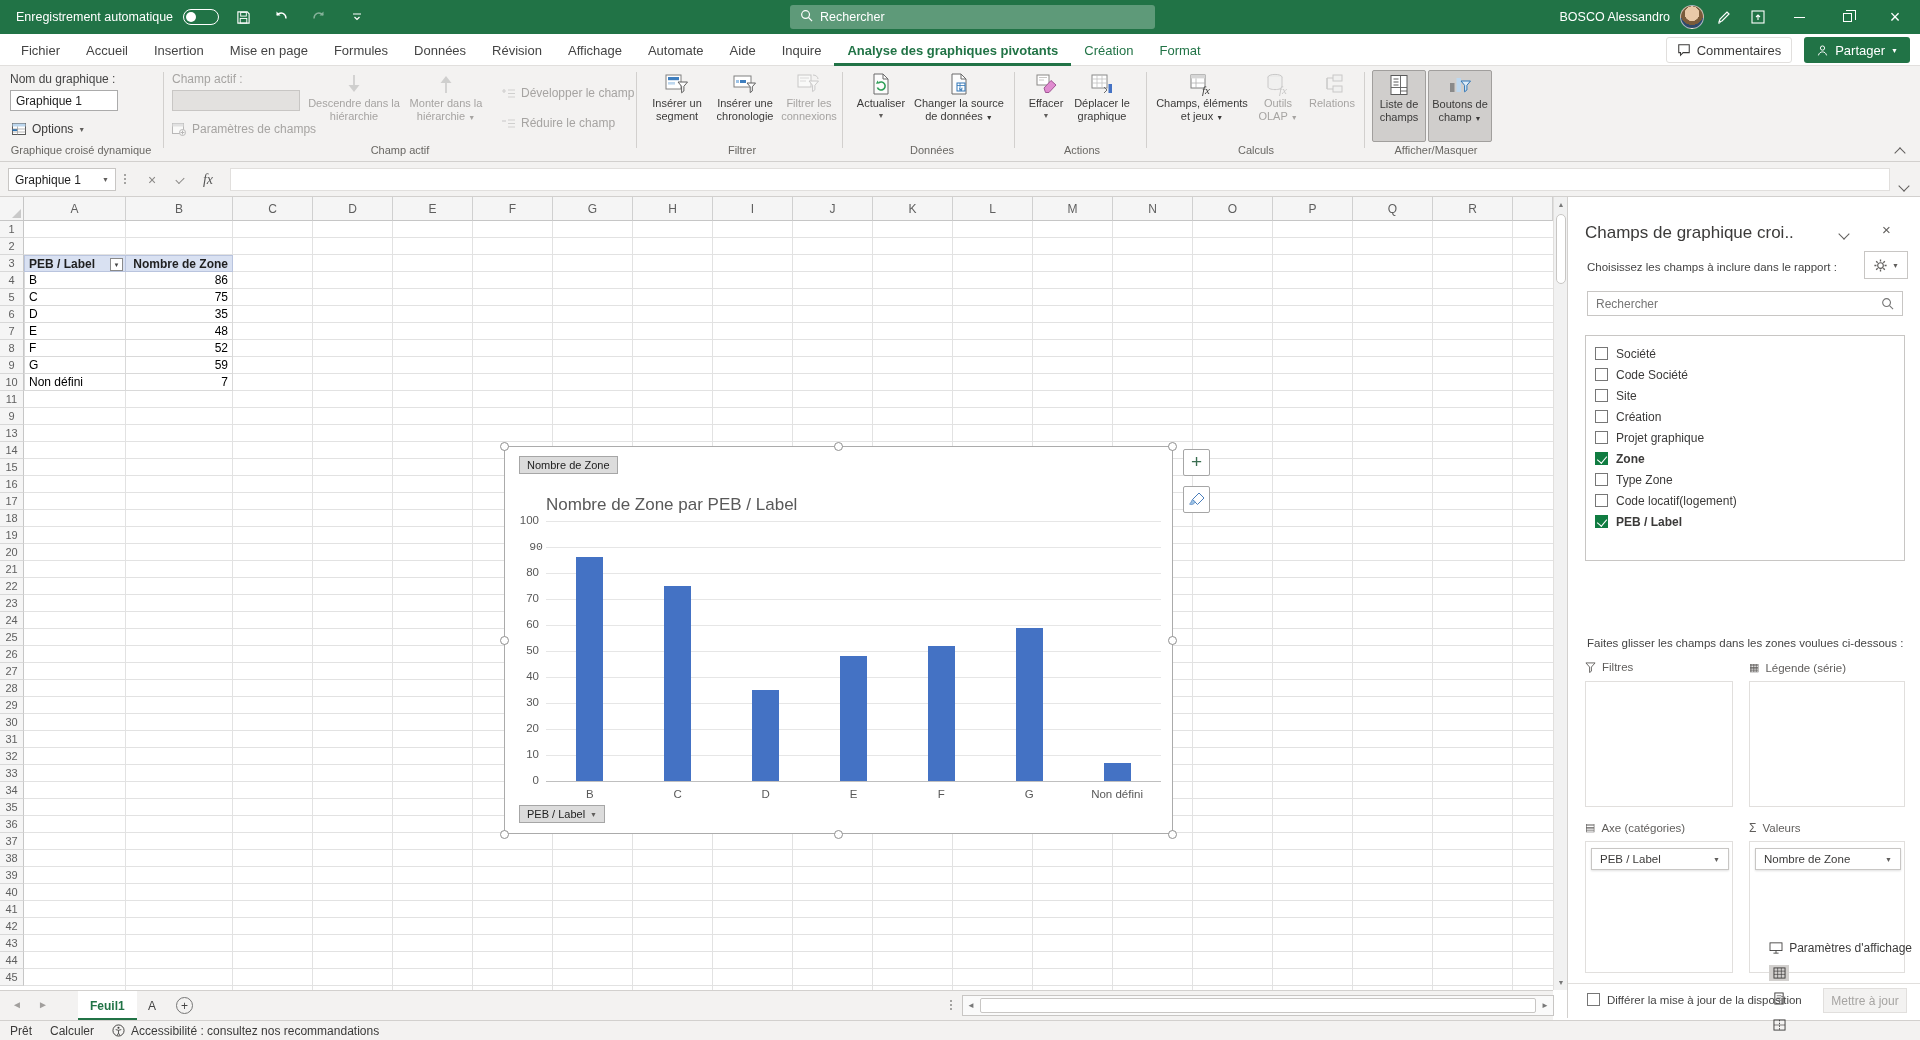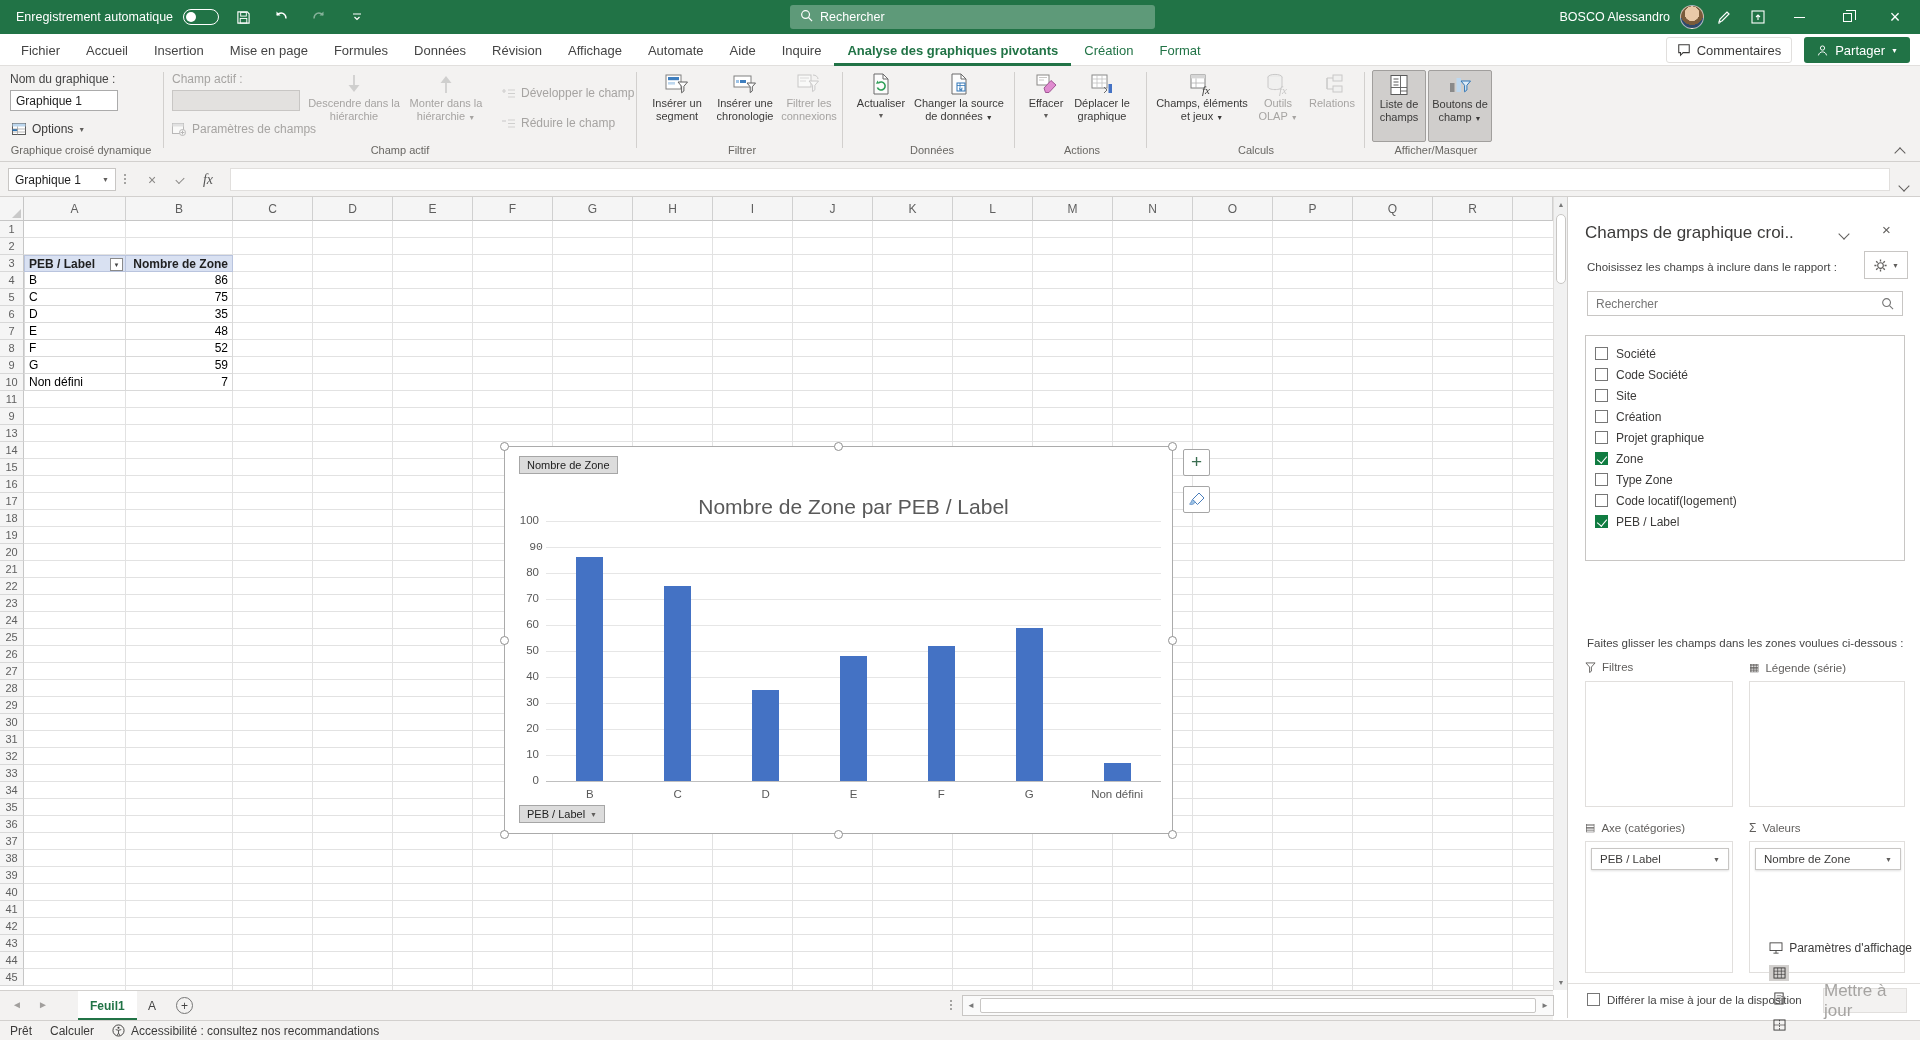--- a/index.html
+++ b/index.html
@@ -88,21 +88,21 @@
 .pcell.a{width:102px;border-left:1px solid #D9D9D9;}
 .pcell.b{width:107px;text-align:right;}
 .prow.hdr .pcell{background:#D9E1F2;font-weight:bold;color:#1F1F1F;border-color:#B9C4DE;border-top:1px solid #B9C4DE;position:relative;}
 .filterbtn{position:absolute;right:2px;top:2px;width:13px;height:13px;background:#fff;border:1px solid #8A8A8A;
   display:flex;align-items:center;justify-content:center;font-size:6px;color:#444;}
 
 
 .chart{position:absolute;left:504px;top:446px;width:669px;height:388px;background:#fff;border:1px solid #ABABAB;z-index:5;}
 .fieldbtn{position:absolute;background:#DCDCDC;border:1px solid #A6A6A6;font-size:11px;color:#222;
   display:flex;align-items:center;gap:5px;padding:1px 7px;height:18px;}
-.chart-title{position:absolute;left:41px;width:615px;text-align:center;font-size:21px;color:#595959;}
+.chart-title{position:absolute;left:41px;width:615px;text-align:left;font-size:17px;color:#595959;}
 .gline{position:absolute;height:1px;background:#E6E6E6;}
 .gline.axis{background:#BFBFBF;}
 .ytick{position:absolute;width:28px;text-align:right;font-size:11.5px;color:#595959;}
 .xlab{position:absolute;text-align:center;font-size:11.5px;color:#595959;}
 .bar{position:absolute;background:#4472C4;}
 .hdl{position:absolute;width:9px;height:9px;border-radius:50%;background:#fff;border:1px solid #8F8F8F;z-index:6;}
 .chartbtn{position:absolute;width:27px;height:27px;background:#fff;border:1px solid #A6A6A6;border-radius:2px;
   display:flex;align-items:center;justify-content:center;z-index:6;}
 .plus-glyph{font-size:19px;color:#3B6E51;line-height:1;margin-top:-2px;}
 
@@ -119,30 +119,30 @@
 .gearbox{position:absolute;left:296px;top:54px;width:44px;height:28px;border:1px solid #C8C6C4;background:#fff;
   display:flex;align-items:center;justify-content:center;gap:4px;}
 .pane-search{position:absolute;left:19px;top:94px;width:316px;height:25px;border:1px solid #C8C6C4;display:flex;align-items:center;padding:0 8px;}
 .pane-search input{border:none;outline:none;flex:1;font-size:12px;color:#444;}
 .pane-search input::placeholder{color:#767676;}
 .fieldlist{position:absolute;left:17px;top:138px;width:320px;height:226px;border:1px solid #C8C6C4;padding:7px 0 0 9px;overflow:hidden;}
 .fielditem{display:flex;align-items:center;gap:8px;height:21px;font-size:12px;color:#3B3A39;}
 .cbx{width:13px;height:13px;border:1px solid #767676;background:#fff;position:relative;flex:0 0 13px;}
 .cbx.checked{background:#107C41;border-color:#107C41;}
 .cbx.checked:after{content:"";position:absolute;left:3px;top:1px;width:5px;height:8px;border-right:1.6px solid #fff;border-bottom:1.6px solid #fff;transform:rotate(40deg);}
-.fielditem.checked span{font-weight:normal;}
+.fielditem.checked span{font-weight:bold;}
 .draghint{position:absolute;left:19px;top:440px;font-size:11.5px;color:#444;}
 .zonehead{position:absolute;font-size:11.5px;color:#605E5C;display:flex;align-items:center;gap:6px;}
 .zonebox{position:absolute;border:1px solid #E1DFDD;background:#fff;}
 .pill{position:absolute;height:22px;background:#fff;border:1px solid #C8C6C4;box-shadow:0 1px 2px rgba(0,0,0,.12);
   display:flex;align-items:center;justify-content:space-between;padding:0 8px;font-size:11.5px;color:#3B3A39;}
 .pane-bottom{position:absolute;left:0;top:786px;width:353px;height:35px;border-top:1px solid #E1DFDD;background:#fff;}
 .defer{position:absolute;left:19px;top:9px;display:flex;align-items:center;gap:7px;font-size:11.5px;color:#444;}
 .btn-update{position:absolute;right:14px;top:4px;width:84px;height:25px;background:#F3F2F1;border:1px solid #E1DFDD;
-  color:#A6A4A2;font-size:17px;display:flex;align-items:center;justify-content:center;}
+  color:#A6A4A2;font-size:12px;display:flex;align-items:center;justify-content:center;}
 
 
 .tabstrip{position:absolute;left:0;top:990px;width:1553px;height:30px;background:#F3F2F1;border-top:1px solid #D2D0CE;}
 .navarrow{position:absolute;top:8px;color:#A19F9D;font-size:10px;}
 .sheettab{position:absolute;top:0;height:29px;display:flex;align-items:center;justify-content:center;font-size:12px;color:#444;padding:0 12px;}
 .sheettab.active{background:#fff;color:#217346;font-weight:bold;box-shadow:inset 0 -2px 0 #217346;}
 .addsheet{position:absolute;left:176px;top:6px;width:17px;height:17px;border:1px solid #767676;border-radius:50%;
   display:flex;align-items:center;justify-content:center;font-size:12px;color:#444;}
 .hscroll{position:absolute;left:962px;top:4px;width:592px;height:21px;background:#FAFAFA;border:1px solid #C8C6C4;display:flex;align-items:center;}
 .hs-arr{width:16px;text-align:center;color:#787878;font-size:8px;}

